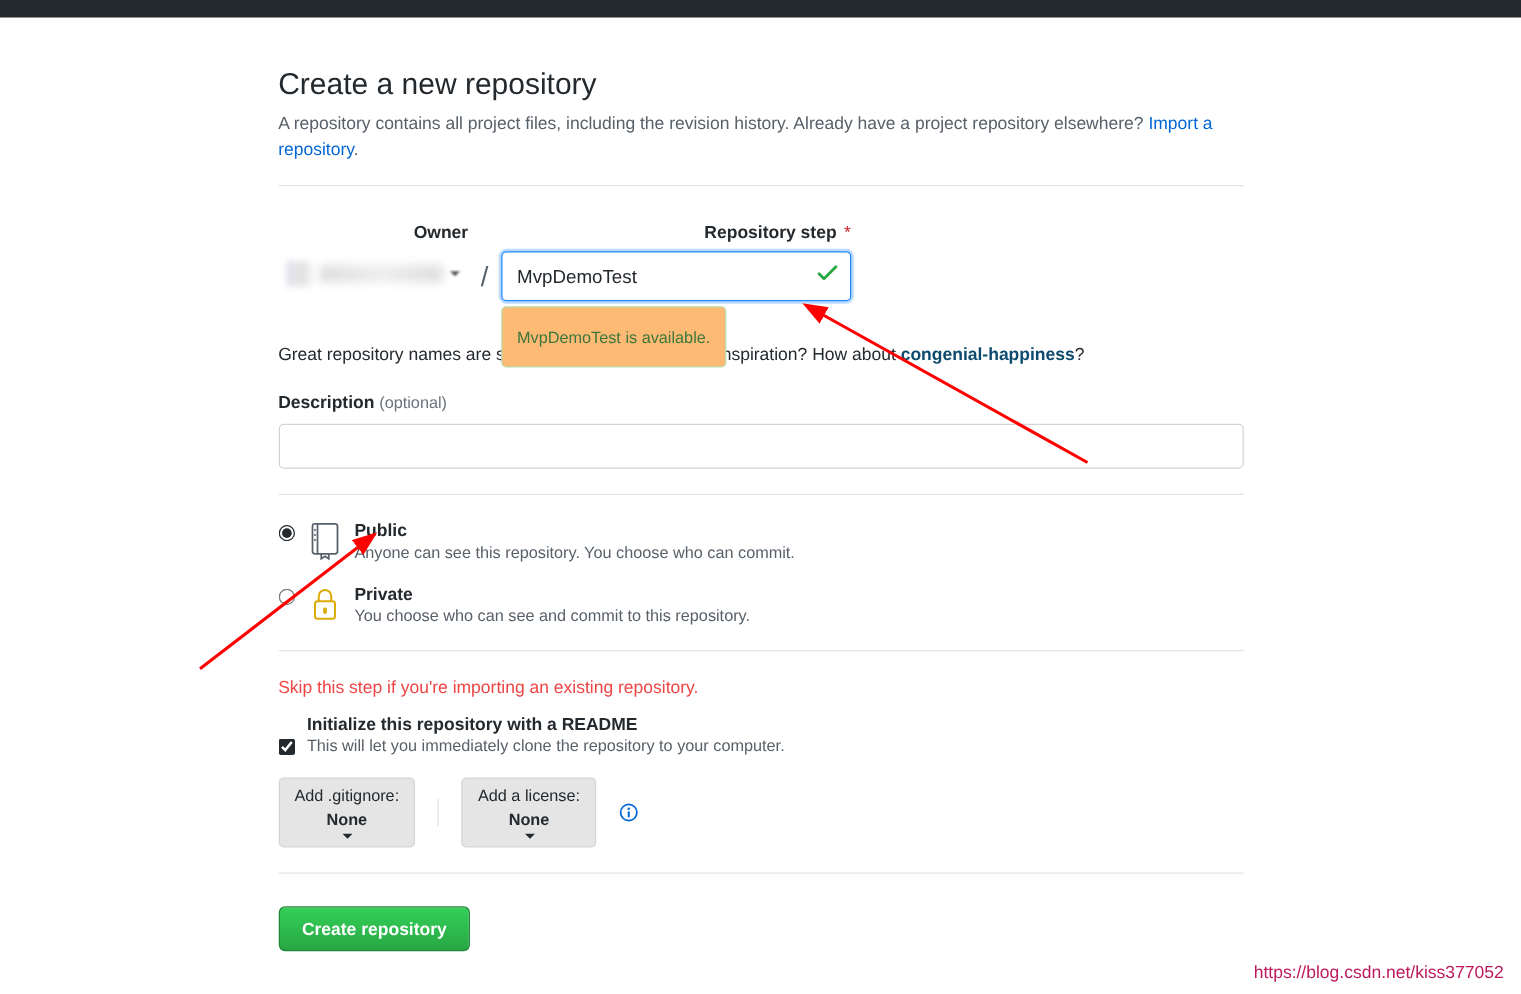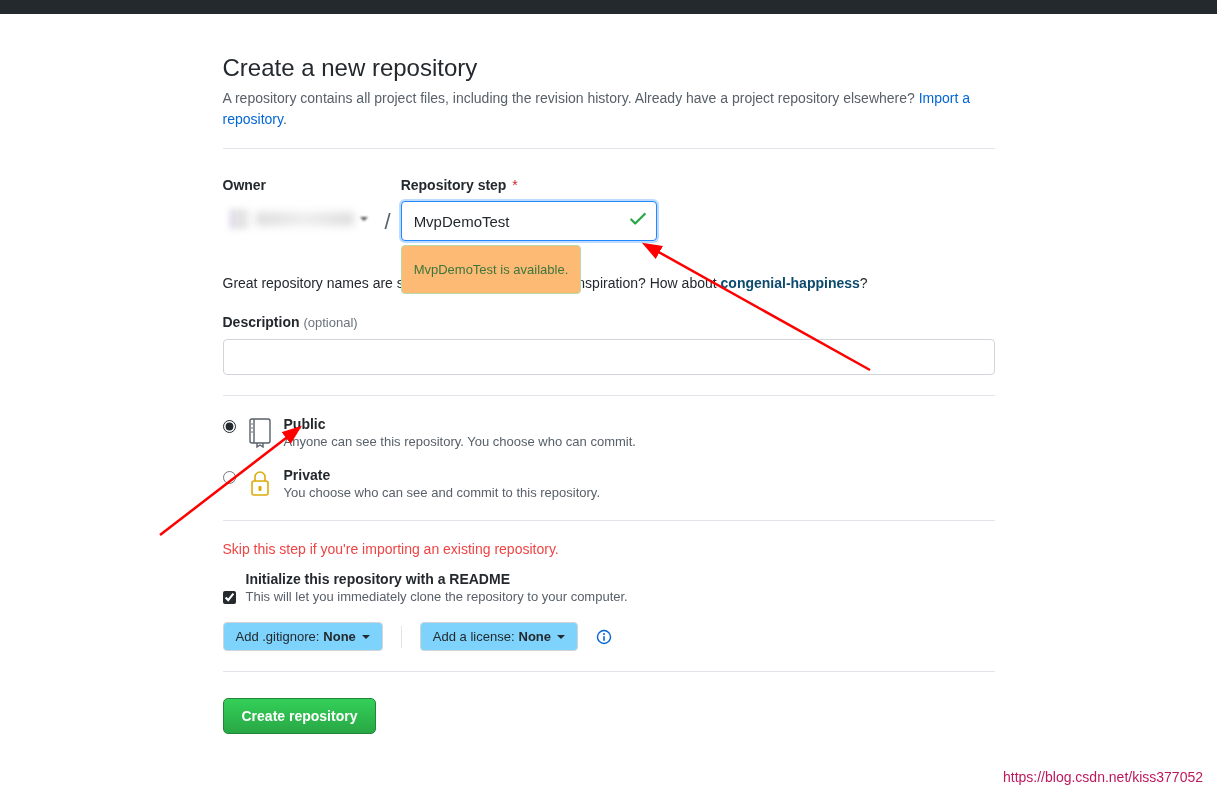--- a/index.html
+++ b/index.html
@@ -44,21 +44,21 @@
     border: none;
     border-top: 1px solid #e1e4e8;
     margin: 20px 0;
   }
   .row-owner-repo {
     display: flex;
     align-items: flex-start;
     gap: 10px;
     position: relative;
   }
-  .field-block { display: flex; flex-direction: column; }
+  .field-block { display: flex; flex-direction: column; align-items: flex-end; }
   .field-label {
     font-weight: 600;
     font-size: 14px;
     margin-bottom: 8px;
     color: #24292e;
   }
   .req-star { color: #cb2431; margin-left: 2px; font-weight: 400; }
   .owner-box {
     width: 152px;
     height: 36px;
@@ -88,21 +88,21 @@
     filter: blur(1px);
   }
   .slash {
     font-size: 22px;
     color: #586069;
     align-self: flex-end;
     margin-bottom: 6px;
   }
   .repo-input-wrap { position: relative; }
   .repo-input {
-    width: 256px;
+    width: 280px;
     height: 40px;
     padding: 6px 34px 6px 12px;
     font-size: 15px;
     border: 1px solid #2188ff;
     border-radius: 4px;
     box-shadow: 0 0 0 2px rgba(33,136,255,0.3);
     outline: none;
     color: #24292e;
   }
   .check-icon {
@@ -152,30 +152,31 @@
   .vis-icon { width: 32px; height: 32px; flex-shrink: 0; }
   .vis-text .title { font-weight: 600; font-size: 14px; color: #24292e; }
   .vis-text .sub { font-size: 13px; color: #586069; margin-top: 2px; }
   .skip-line { font-size: 14px; color: #ef4444; margin-bottom: 14px; }
   .readme-row { display: flex; align-items: flex-end; gap: 10px; }
   .readme-row .cb { margin-top: 2px; accent-color: #24292e; }
   .readme-text .title { font-weight: 600; font-size: 14px; }
   .readme-text .sub { font-size: 13px; color: #586069; margin-top: 2px; }
   .select-row { display: flex; align-items: center; gap: 18px; margin-top: 18px; }
   .select-btn {
-    background: #7dd3fc;
+    background: #e5e5e5;
     border: 1px solid #d1d5da;
     border-radius: 4px;
     padding: 6px 12px;
     font-size: 13px;
     color: #24292e;
     display: inline-flex;
     align-items: center;
     gap: 4px;
     cursor: pointer;
+    flex-direction: column;
   }
   .select-btn strong { font-weight: 600; }
   .mini-caret {
     width: 0; height: 0;
     border-left: 4px solid transparent;
     border-right: 4px solid transparent;
     border-top: 4px solid #24292e;
     margin-left: 2px;
   }
   .vdiv { width: 1px; height: 22px; background: #e1e4e8; }

